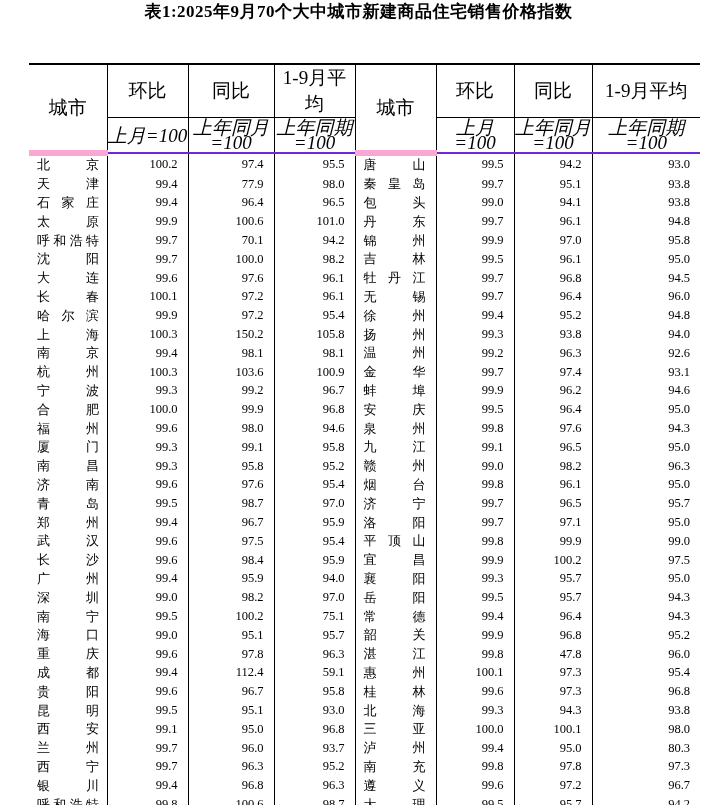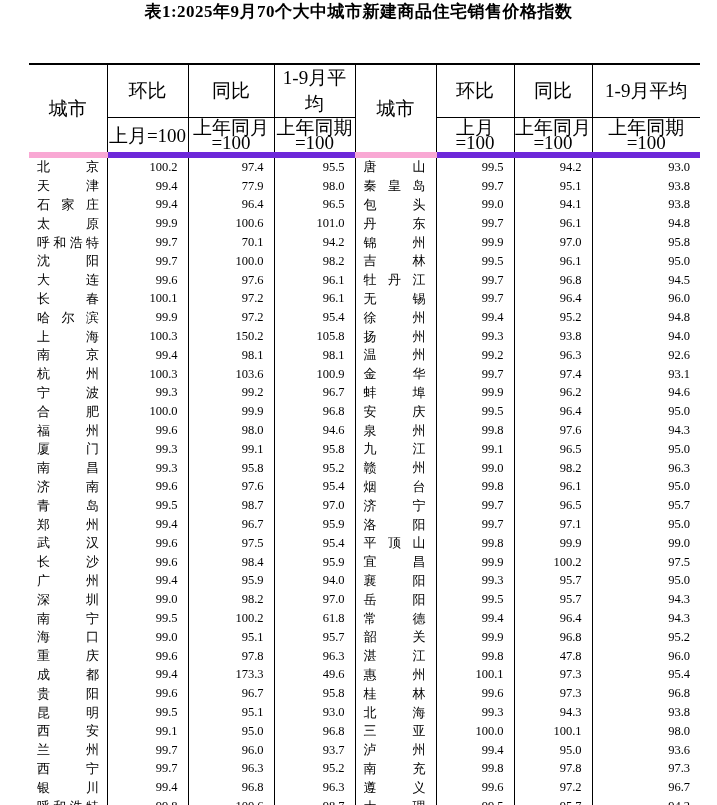--- a/index.html
+++ b/index.html
@@ -39,21 +39,21 @@
   tr td:first-child { border-left: none; }
   tr td:last-child { border-right: none; }
 
   thead td {
     text-align: center;
     vertical-align: middle;
     font-size: 19px;
   }
   .top-h { height: 17px; border-bottom: 1px solid #000; }
   .city-h { border-bottom: 6px solid #f9a8d4; }
-  tr.h2 td { height: 34px; border-bottom: 6px solid #6d28d9; line-height: 15px; }
+  tr.h2 td { height: 34px; border-bottom: 2px solid #6d28d9; line-height: 15px; font-style: italic; }
 
   tbody td { height: 18.8px; border-top: none; border-bottom: none; vertical-align: middle; }
   .num-cell { text-align: right; padding-right: 10px; font-size: 12.5px; }
   .city-cell { padding-left: 8px; }
   .city-name {
     display: inline-block;
     width: 62px;
     white-space: nowrap;
     text-align: justify;
     text-align-last: justify;
@@ -347,21 +347,21 @@
           <td class="num-cell">97.0</td>
           <td class="city-cell"><span class="city-name">岳阳</span></td>
           <td class="num-cell">99.5</td>
           <td class="num-cell">95.7</td>
           <td class="num-cell">94.3</td>
         </tr>
         <tr>
           <td class="city-cell"><span class="city-name">南宁</span></td>
           <td class="num-cell">99.5</td>
           <td class="num-cell">100.2</td>
-          <td class="num-cell">61.8</td>
+          <td class="num-cell">75.1</td>
           <td class="city-cell"><span class="city-name">常德</span></td>
           <td class="num-cell">99.4</td>
           <td class="num-cell">96.4</td>
           <td class="num-cell">94.3</td>
         </tr>
         <tr>
           <td class="city-cell"><span class="city-name">海口</span></td>
           <td class="num-cell">99.0</td>
           <td class="num-cell">95.1</td>
           <td class="num-cell">95.7</td>
@@ -376,22 +376,22 @@
           <td class="num-cell">97.8</td>
           <td class="num-cell">96.3</td>
           <td class="city-cell"><span class="city-name">湛江</span></td>
           <td class="num-cell">99.8</td>
           <td class="num-cell">47.8</td>
           <td class="num-cell">96.0</td>
         </tr>
         <tr>
           <td class="city-cell"><span class="city-name">成都</span></td>
           <td class="num-cell">99.4</td>
-          <td class="num-cell">173.3</td>
-          <td class="num-cell">49.6</td>
+          <td class="num-cell">112.4</td>
+          <td class="num-cell">59.1</td>
           <td class="city-cell"><span class="city-name">惠州</span></td>
           <td class="num-cell">100.1</td>
           <td class="num-cell">97.3</td>
           <td class="num-cell">95.4</td>
         </tr>
         <tr>
           <td class="city-cell"><span class="city-name">贵阳</span></td>
           <td class="num-cell">99.6</td>
           <td class="num-cell">96.7</td>
           <td class="num-cell">95.8</td>
@@ -421,21 +421,21 @@
           <td class="num-cell">98.0</td>
         </tr>
         <tr>
           <td class="city-cell"><span class="city-name">兰州</span></td>
           <td class="num-cell">99.7</td>
           <td class="num-cell">96.0</td>
           <td class="num-cell">93.7</td>
           <td class="city-cell"><span class="city-name">泸州</span></td>
           <td class="num-cell">99.4</td>
           <td class="num-cell">95.0</td>
-          <td class="num-cell">93.6</td>
+          <td class="num-cell">80.3</td>
         </tr>
         <tr>
           <td class="city-cell"><span class="city-name">西宁</span></td>
           <td class="num-cell">99.7</td>
           <td class="num-cell">96.3</td>
           <td class="num-cell">95.2</td>
           <td class="city-cell"><span class="city-name">南充</span></td>
           <td class="num-cell">99.8</td>
           <td class="num-cell">97.8</td>
           <td class="num-cell">97.3</td>

